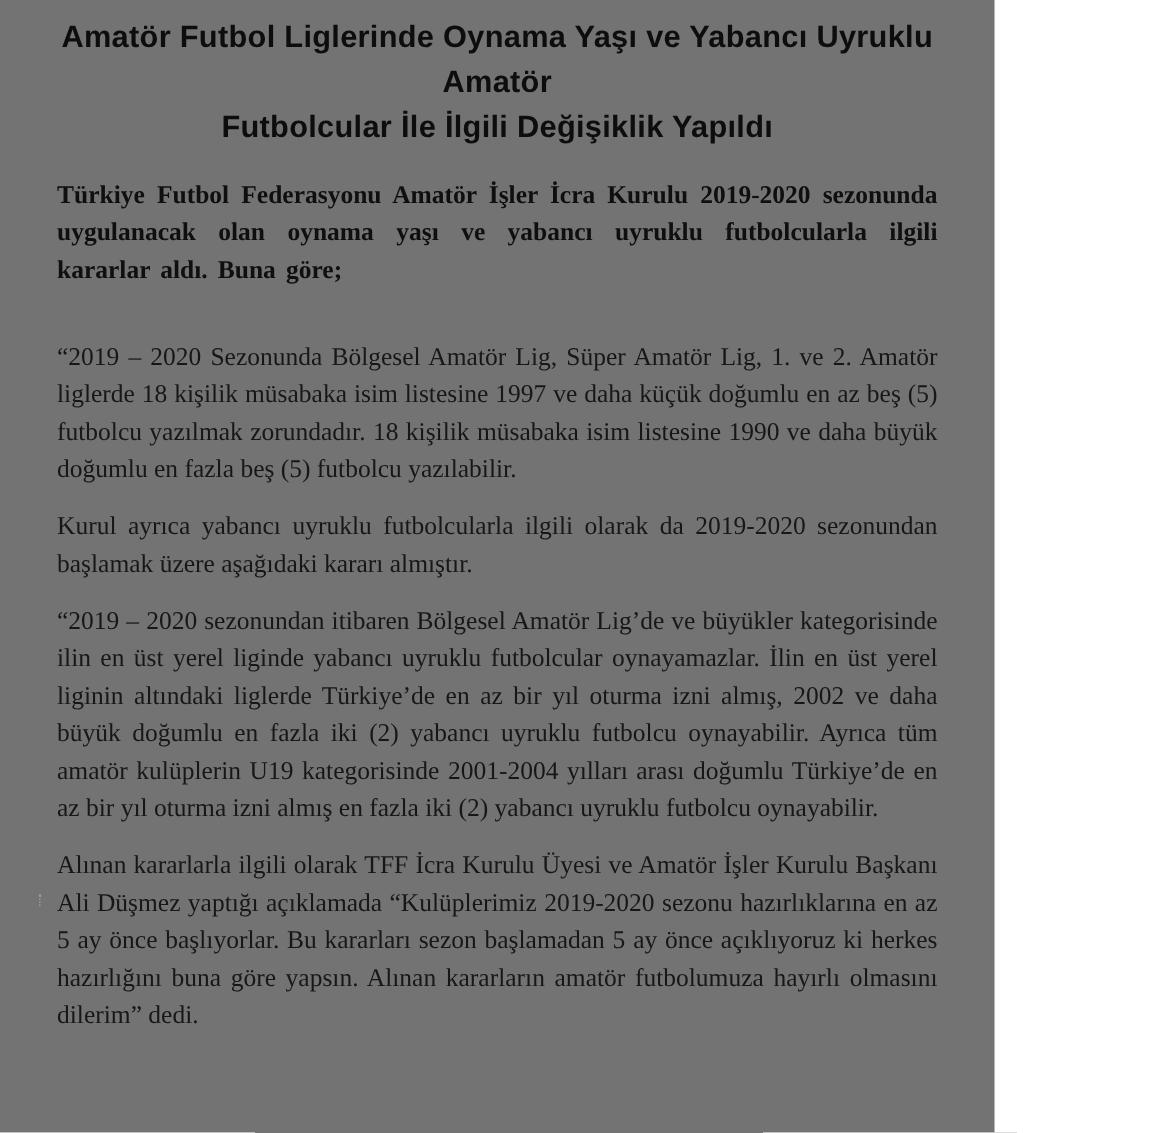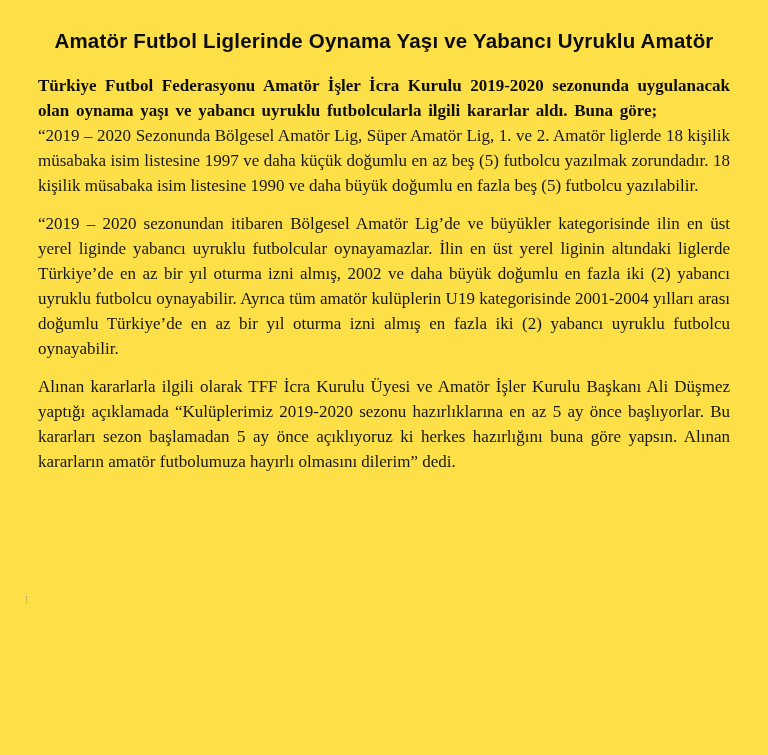--- a/index.html
+++ b/index.html
@@ -11,24 +11,24 @@
     width: 768px;
     height: 755px;
     overflow: hidden;
     position: relative;
     font-family: "Liberation Serif", serif;
     color: #161616;
     -webkit-font-smoothing: antialiased;
   }
   .page {
     box-sizing: border-box;
-    width: 768px;
+    width: 663px;
     height: 755px;
-    padding: 26px 38px 0 38px;
-    background: #fde047;
+    padding: 10px 38px 0 38px;
+    background: #737373;
   }
   .title {
     font-family: "Liberation Sans", sans-serif;
     font-weight: bold;
     font-size: 20.5px;
     line-height: 30px;
     text-align: center;
     margin: 0 auto 17px auto;
     max-width: 700px;
     color: #0d0d0d;
@@ -40,47 +40,49 @@
   p.par {
     font-size: 17px;
     line-height: 25px;
     text-align: justify;
     margin: 0 0 13px 0;
     color: #171717;
   }
   p.intro {
     font-weight: bold;
     word-spacing: 2.5px;
-    margin-bottom: 0;
+    margin-bottom: 33px;
     color: #0f0f0f;
   }
   .scan-artifact {
     position: absolute;
     left: 26px;
     top. 596px;
     top: 596px;
     width: 3px;
     height: 8px;
     border-left: 1px dotted #9a9a9a;
   }
 </style>
 </head>
 <body>
 
 <div class="page">
 
   <h1 class="title">
     <span class="tline">Amatör Futbol Liglerinde Oynama Yaşı ve Yabancı Uyruklu Amatör</span>
+    <span class="tline">Futbolcular İle İlgili Değişiklik Yapıldı</span>
   </h1>
 
   <p class="par intro">Türkiye Futbol Federasyonu Amatör İşler İcra Kurulu 2019-2020 sezonunda uygulanacak olan oynama yaşı ve yabancı uyruklu futbolcularla ilgili kararlar aldı. Buna göre;</p>
 
   <p class="par">“2019 – 2020 Sezonunda Bölgesel Amatör Lig, Süper Amatör Lig,  1. ve 2. Amatör liglerde 18 kişilik müsabaka isim listesine 1997 ve daha küçük doğumlu en az beş (5) futbolcu yazılmak zorundadır. 18 kişilik müsabaka isim listesine 1990 ve daha büyük doğumlu en fazla beş (5) futbolcu yazılabilir.</p>
 
 
+  <p class="par">Kurul ayrıca yabancı uyruklu futbolcularla ilgili olarak da 2019-2020 sezonundan başlamak üzere aşağıdaki kararı almıştır.</p>
 
   <p class="par">“2019 – 2020 sezonundan itibaren Bölgesel Amatör Lig’de ve büyükler kategorisinde ilin en üst yerel liginde yabancı uyruklu futbolcular oynayamazlar. İlin en üst yerel liginin altındaki liglerde Türkiye’de en az bir yıl oturma izni almış, 2002 ve daha büyük doğumlu en fazla iki (2) yabancı uyruklu futbolcu oynayabilir. Ayrıca tüm amatör kulüplerin U19 kategorisinde 2001-2004 yılları arası doğumlu Türkiye’de en az bir yıl oturma izni almış en fazla iki (2) yabancı uyruklu futbolcu oynayabilir.</p>
 
 
   <p class="par">Alınan kararlarla ilgili olarak TFF İcra Kurulu Üyesi ve Amatör İşler Kurulu Başkanı Ali Düşmez yaptığı açıklamada “Kulüplerimiz 2019-2020 sezonu hazırlıklarına en az 5 ay önce başlıyorlar. Bu kararları sezon başlamadan 5 ay önce açıklıyoruz ki herkes hazırlığını buna göre yapsın. Alınan kararların amatör futbolumuza hayırlı olmasını dilerim” dedi.</p>
 
 </div>
 
 <div class="scan-artifact"></div>
 

